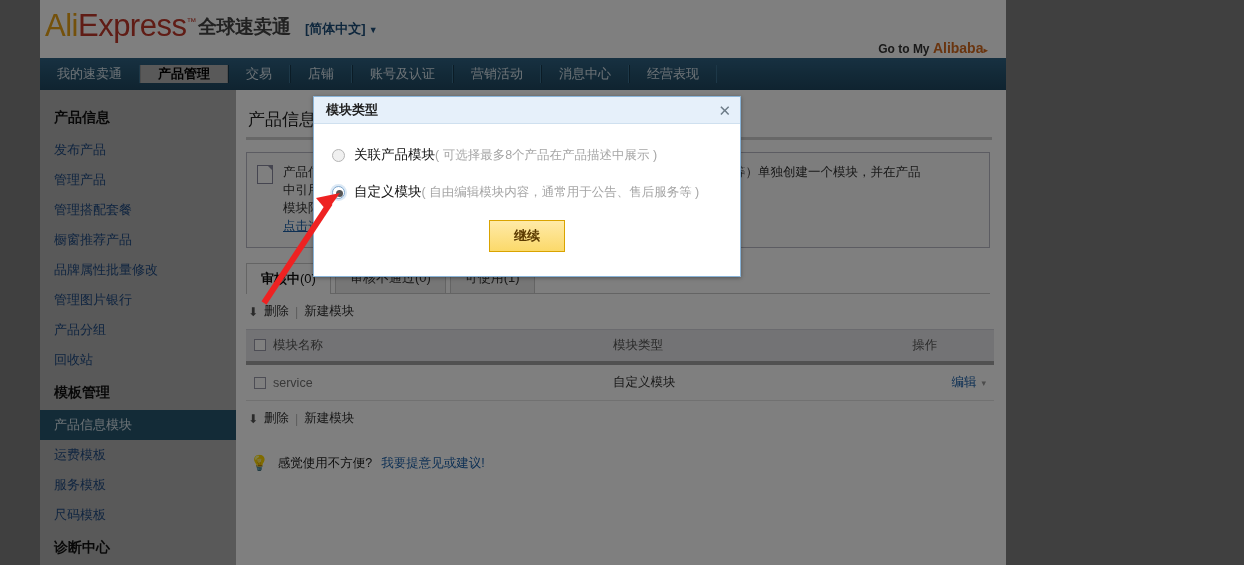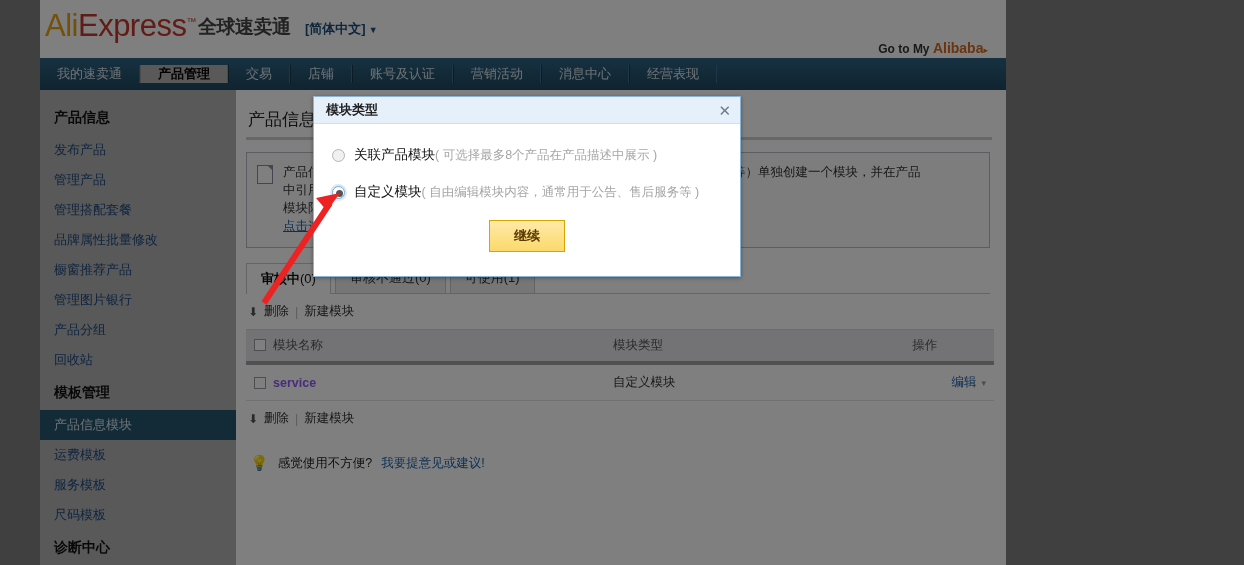--- a/index.html
+++ b/index.html
@@ -158,21 +158,21 @@
 
   
   table.mods { width:100%; border-collapse: collapse; font-size:12.5px; margin: 0 2px; }
   table.mods thead th {
     background:#e7e7ea; color:#555; font-weight:normal; text-align:left;
     padding: 7px 8px; border-top:1px solid #d5d5dc; border-bottom:4px solid #a3a3a3;
   }
   table.mods tbody td {
     padding: 9px 8px; border-bottom:1px solid #e2e2e2; color:#333;
   }
-  td.c-name a { color:#8b5cf6; text-decoration:none;font-weight:bold; }
+  td.c-name a { color:#737373; text-decoration:none; }
   .cbx {
     display:inline-block; width:12px; height:12px;
     border:1px solid #9b9baa; background:#fff;
     vertical-align:-2px; margin-right:7px;
   }
   .col-ops { text-align:right; }
   .col-ops a { color:#1a5fa8; text-decoration:none; }
   .col-ops .tri { color:#999; font-size:9px; margin-left:5px; }
 
   .feedback {
@@ -258,22 +258,22 @@
     <div class="navfill"></div>
   </div>
 
   <div class="body-row">
 
     <div class="sidebar">
       <div class="side-group">产品信息</div>
       <div class="side-item">发布产品</div>
       <div class="side-item">管理产品</div>
       <div class="side-item">管理搭配套餐</div>
+      <div class="side-item">橱窗推荐产品</div>
       <div class="side-item">品牌属性批量修改</div>
-      <div class="side-item">橱窗推荐产品</div>
       <div class="side-item">管理图片银行</div>
       <div class="side-item">产品分组</div>
       <div class="side-item">回收站</div>
 
       <div class="side-group">模板管理</div>
       <div class="side-item active">产品信息模块</div>
       <div class="side-item">运费模板</div>
       <div class="side-item">服务模板</div>
       <div class="side-item">尺码模板</div>
 

